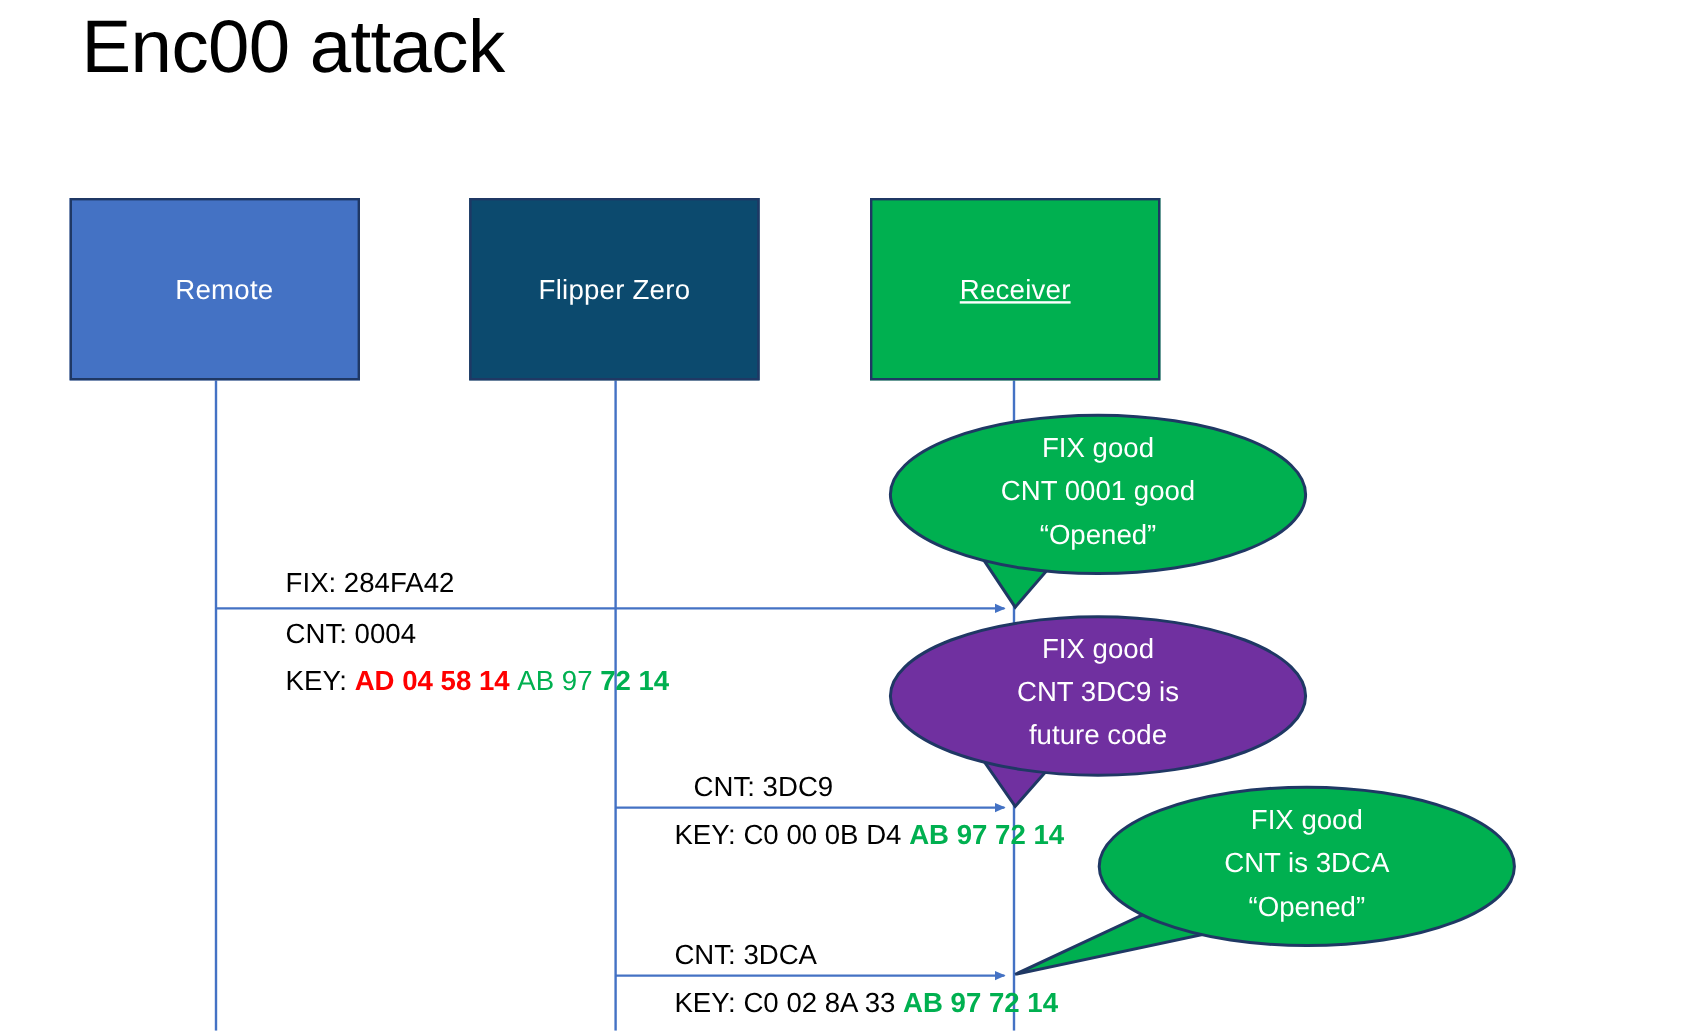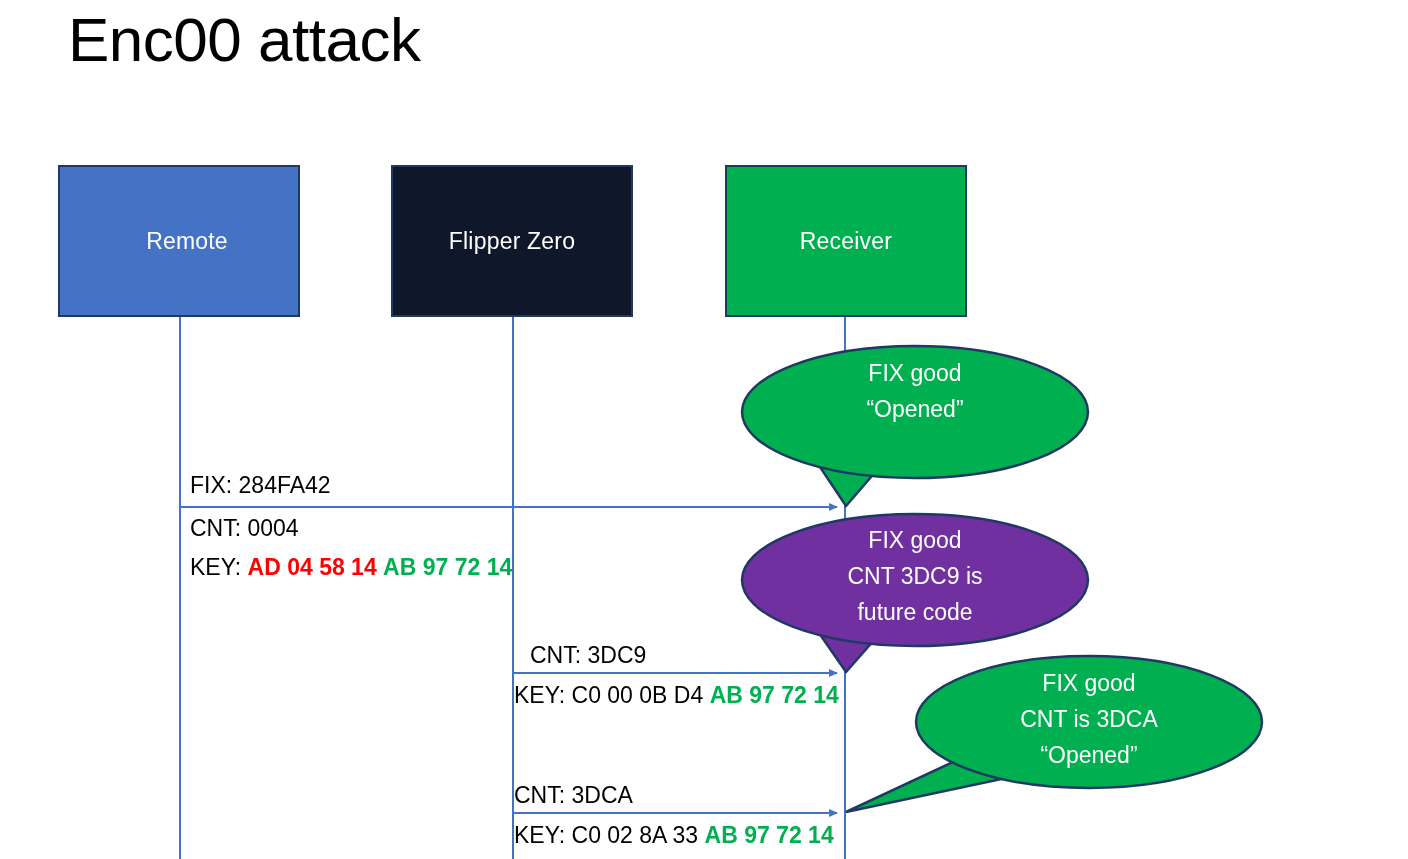--- a/index.html
+++ b/index.html
@@ -52,34 +52,35 @@
     border: 2px solid #1F3864;
     display: flex;
     align-items: center;
     justify-content: center;
     color: #ffffff;
     font-size: 23px;
     font-weight: 400;
     letter-spacing: 0.2px;
   }
   #actor-remote  { left: 58px;  top: 165px; width: 242px; height: 152px; background: #4472C4; padding-left: 16px; }
-  #actor-flipper { left: 391px; top: 165px; width: 242px; height: 152px; background: #0f172a; }
-  #actor-receiver{ left: 725px; top: 165px; width: 242px; height: 152px; background: #00B050; }
+  #actor-flipper { left: 391px; top: 165px; width: 242px; height: 152px; background: #0c4a6e; }
+  #actor-receiver{ left: 725px; top: 165px; width: 242px; height: 152px; background: #00B050; text-decoration: underline; }
 
   
   .msg-label {
     position: absolute;
     font-size: 23px;
     line-height: 31px;
     color: #000000;
     white-space: nowrap;
+    margin-left: 48px;
   }
   .hex-red   { color: #FF0000; font-weight: bold; }
   .hex-green { color: #00B050; font-weight: bold; }
-  .hex-green-b { color: #00B050; font-weight: bold; }
+  .hex-green-b { color: #00B050; font-weight: normal; }
 
   #lbl-fix1   { left: 190px; top: 470px; }
   #lbl-cnt1   { left: 190px; top: 513px; }
   #lbl-key1   { left: 190px; top: 552px; }
   #lbl-cnt2   { left: 514px; top: 640px; padding-left: 16px; }
   #lbl-key2   { left: 514px; top: 680px; }
   #lbl-cnt3   { left: 514px; top: 780px; }
   #lbl-key3   { left: 514px; top: 820px; }
 
   
@@ -158,20 +159,21 @@
   </div>
 
   <div class="msg-label" id="lbl-cnt3">CNT: 3DCA</div>
 
   <div class="msg-label" id="lbl-key3">
     <span>KEY: C0 02 8A 33</span><span>&nbsp;</span><span class="hex-green">AB 97 72 14</span>
   </div>
 
   <div class="bubble-text" id="bubble-text-1">
     <div>FIX good</div>
+    <div>CNT 0001 good</div>
     <div>“Opened”</div>
   </div>
 
   <div class="bubble-text" id="bubble-text-2">
     <div>FIX good</div>
     <div>CNT 3DC9 is</div>
     <div>future code</div>
   </div>
 
   <div class="bubble-text" id="bubble-text-3">

